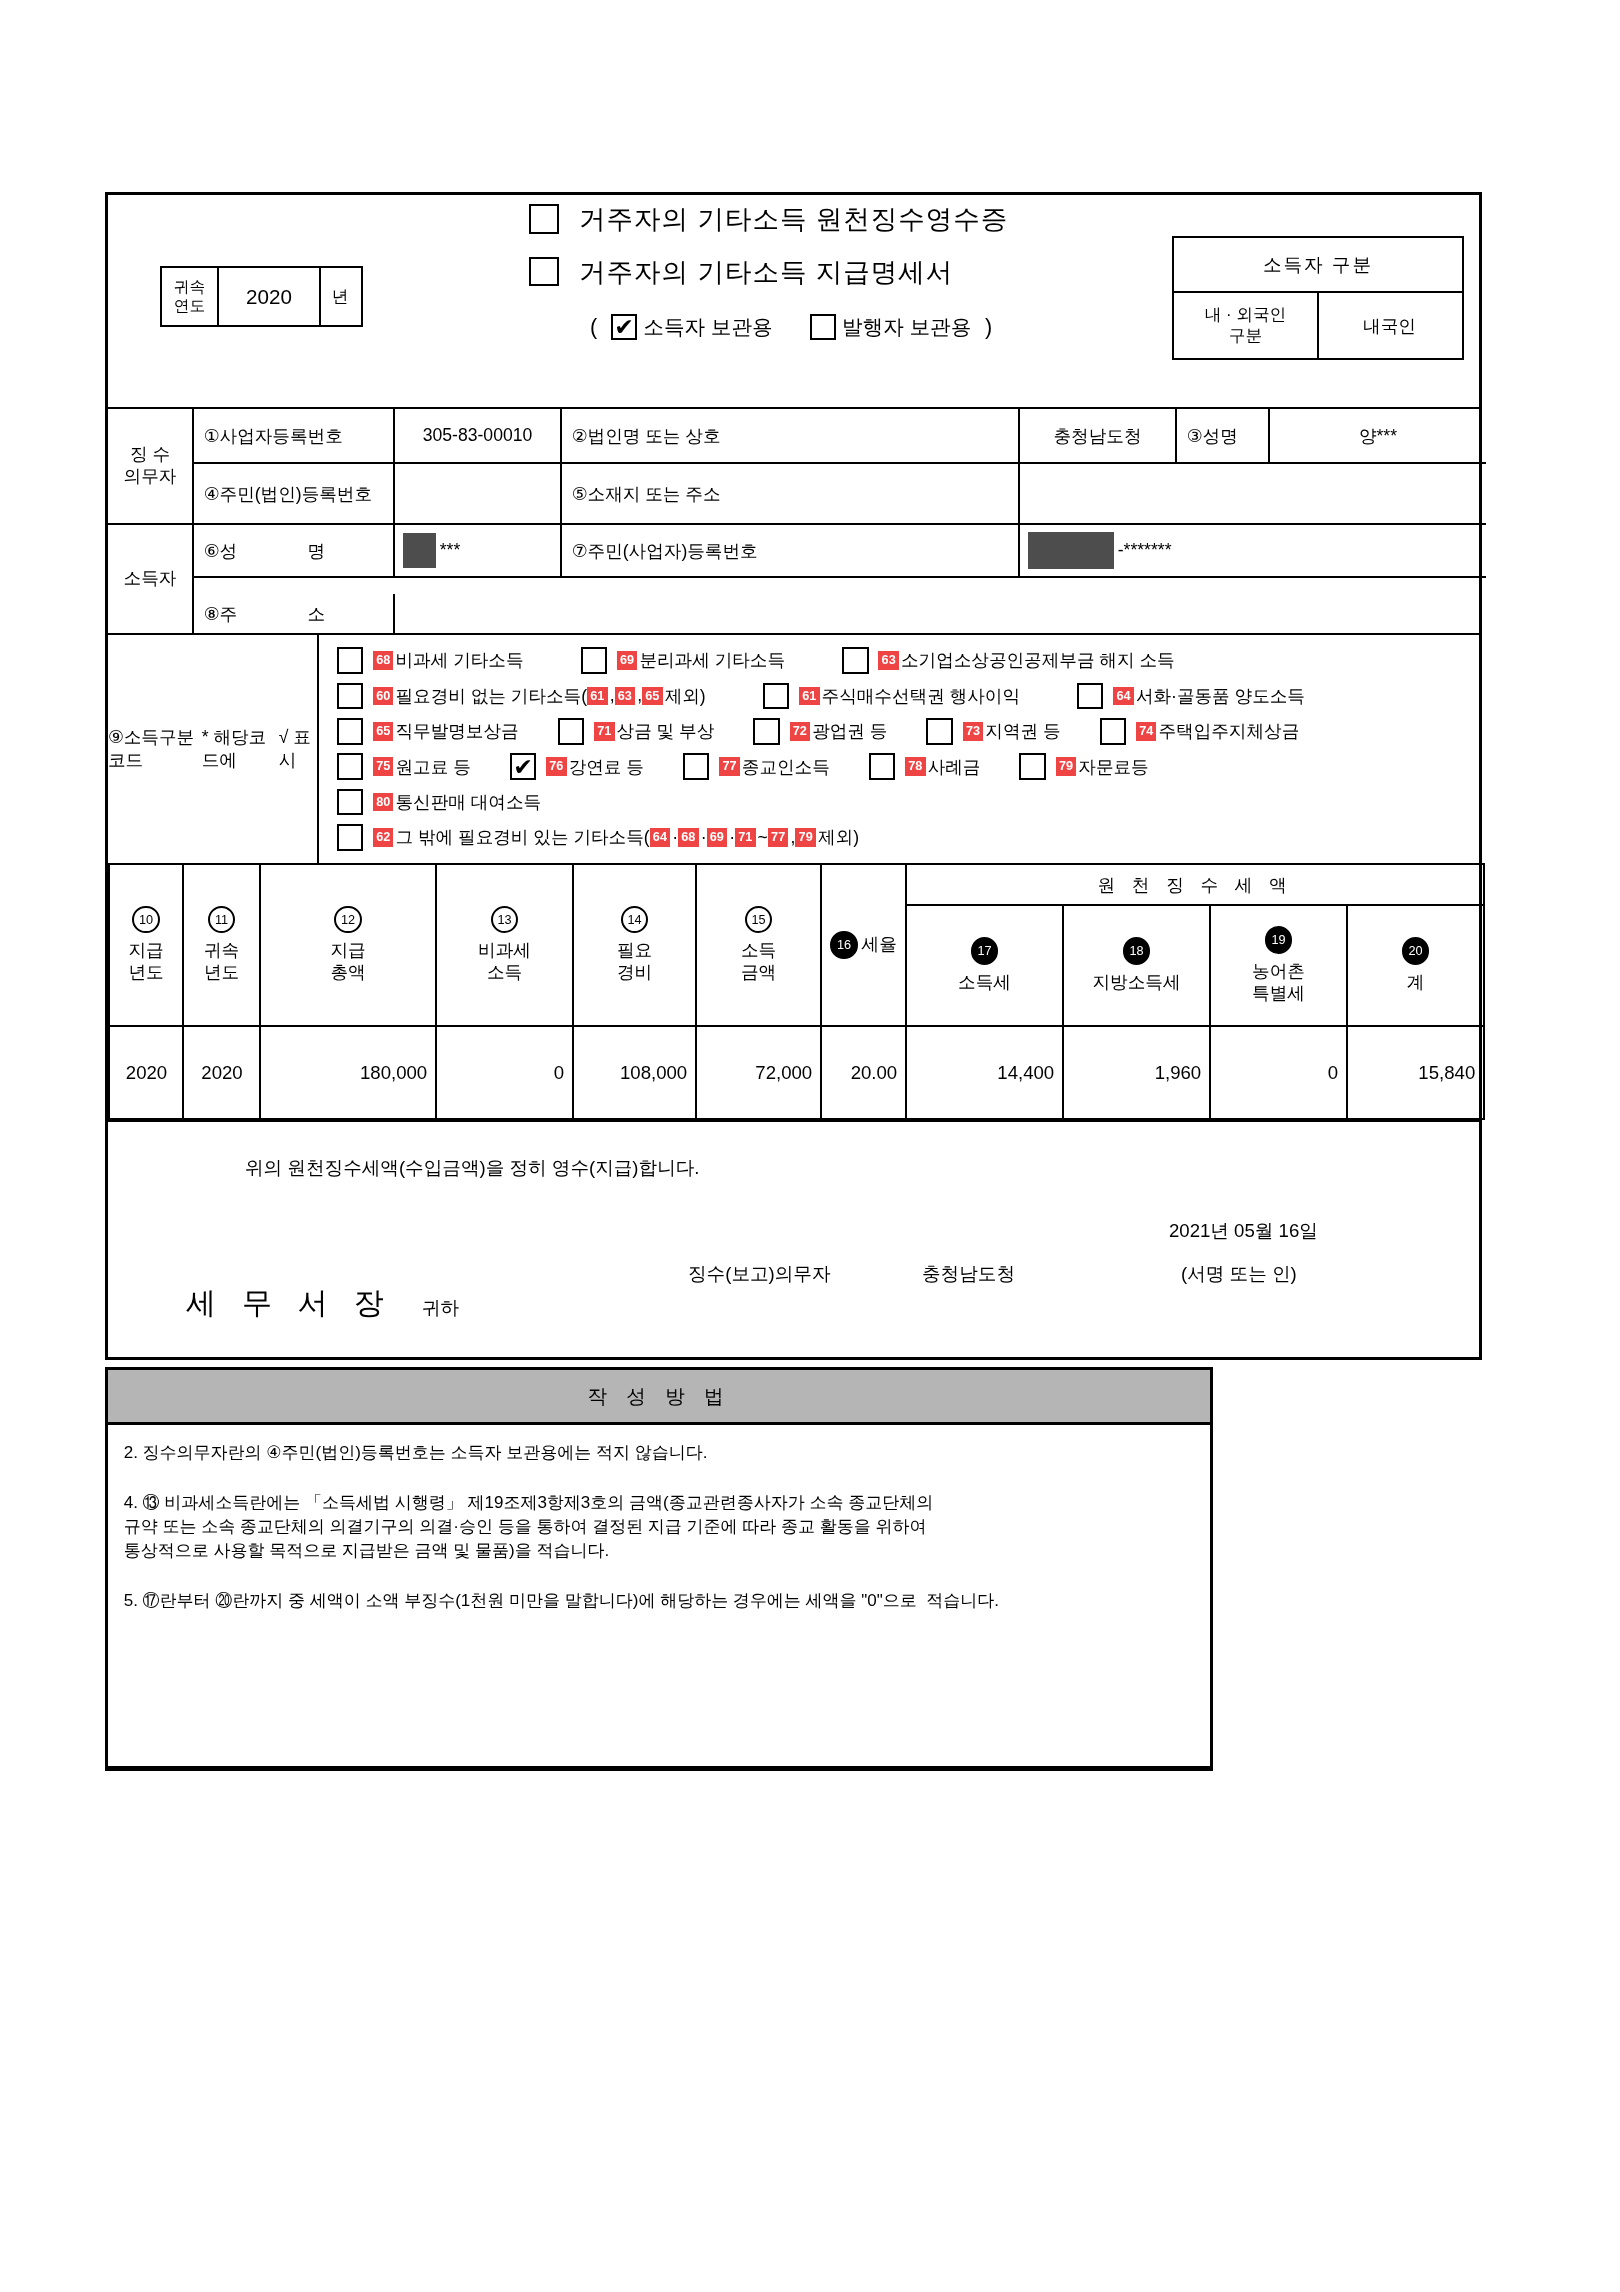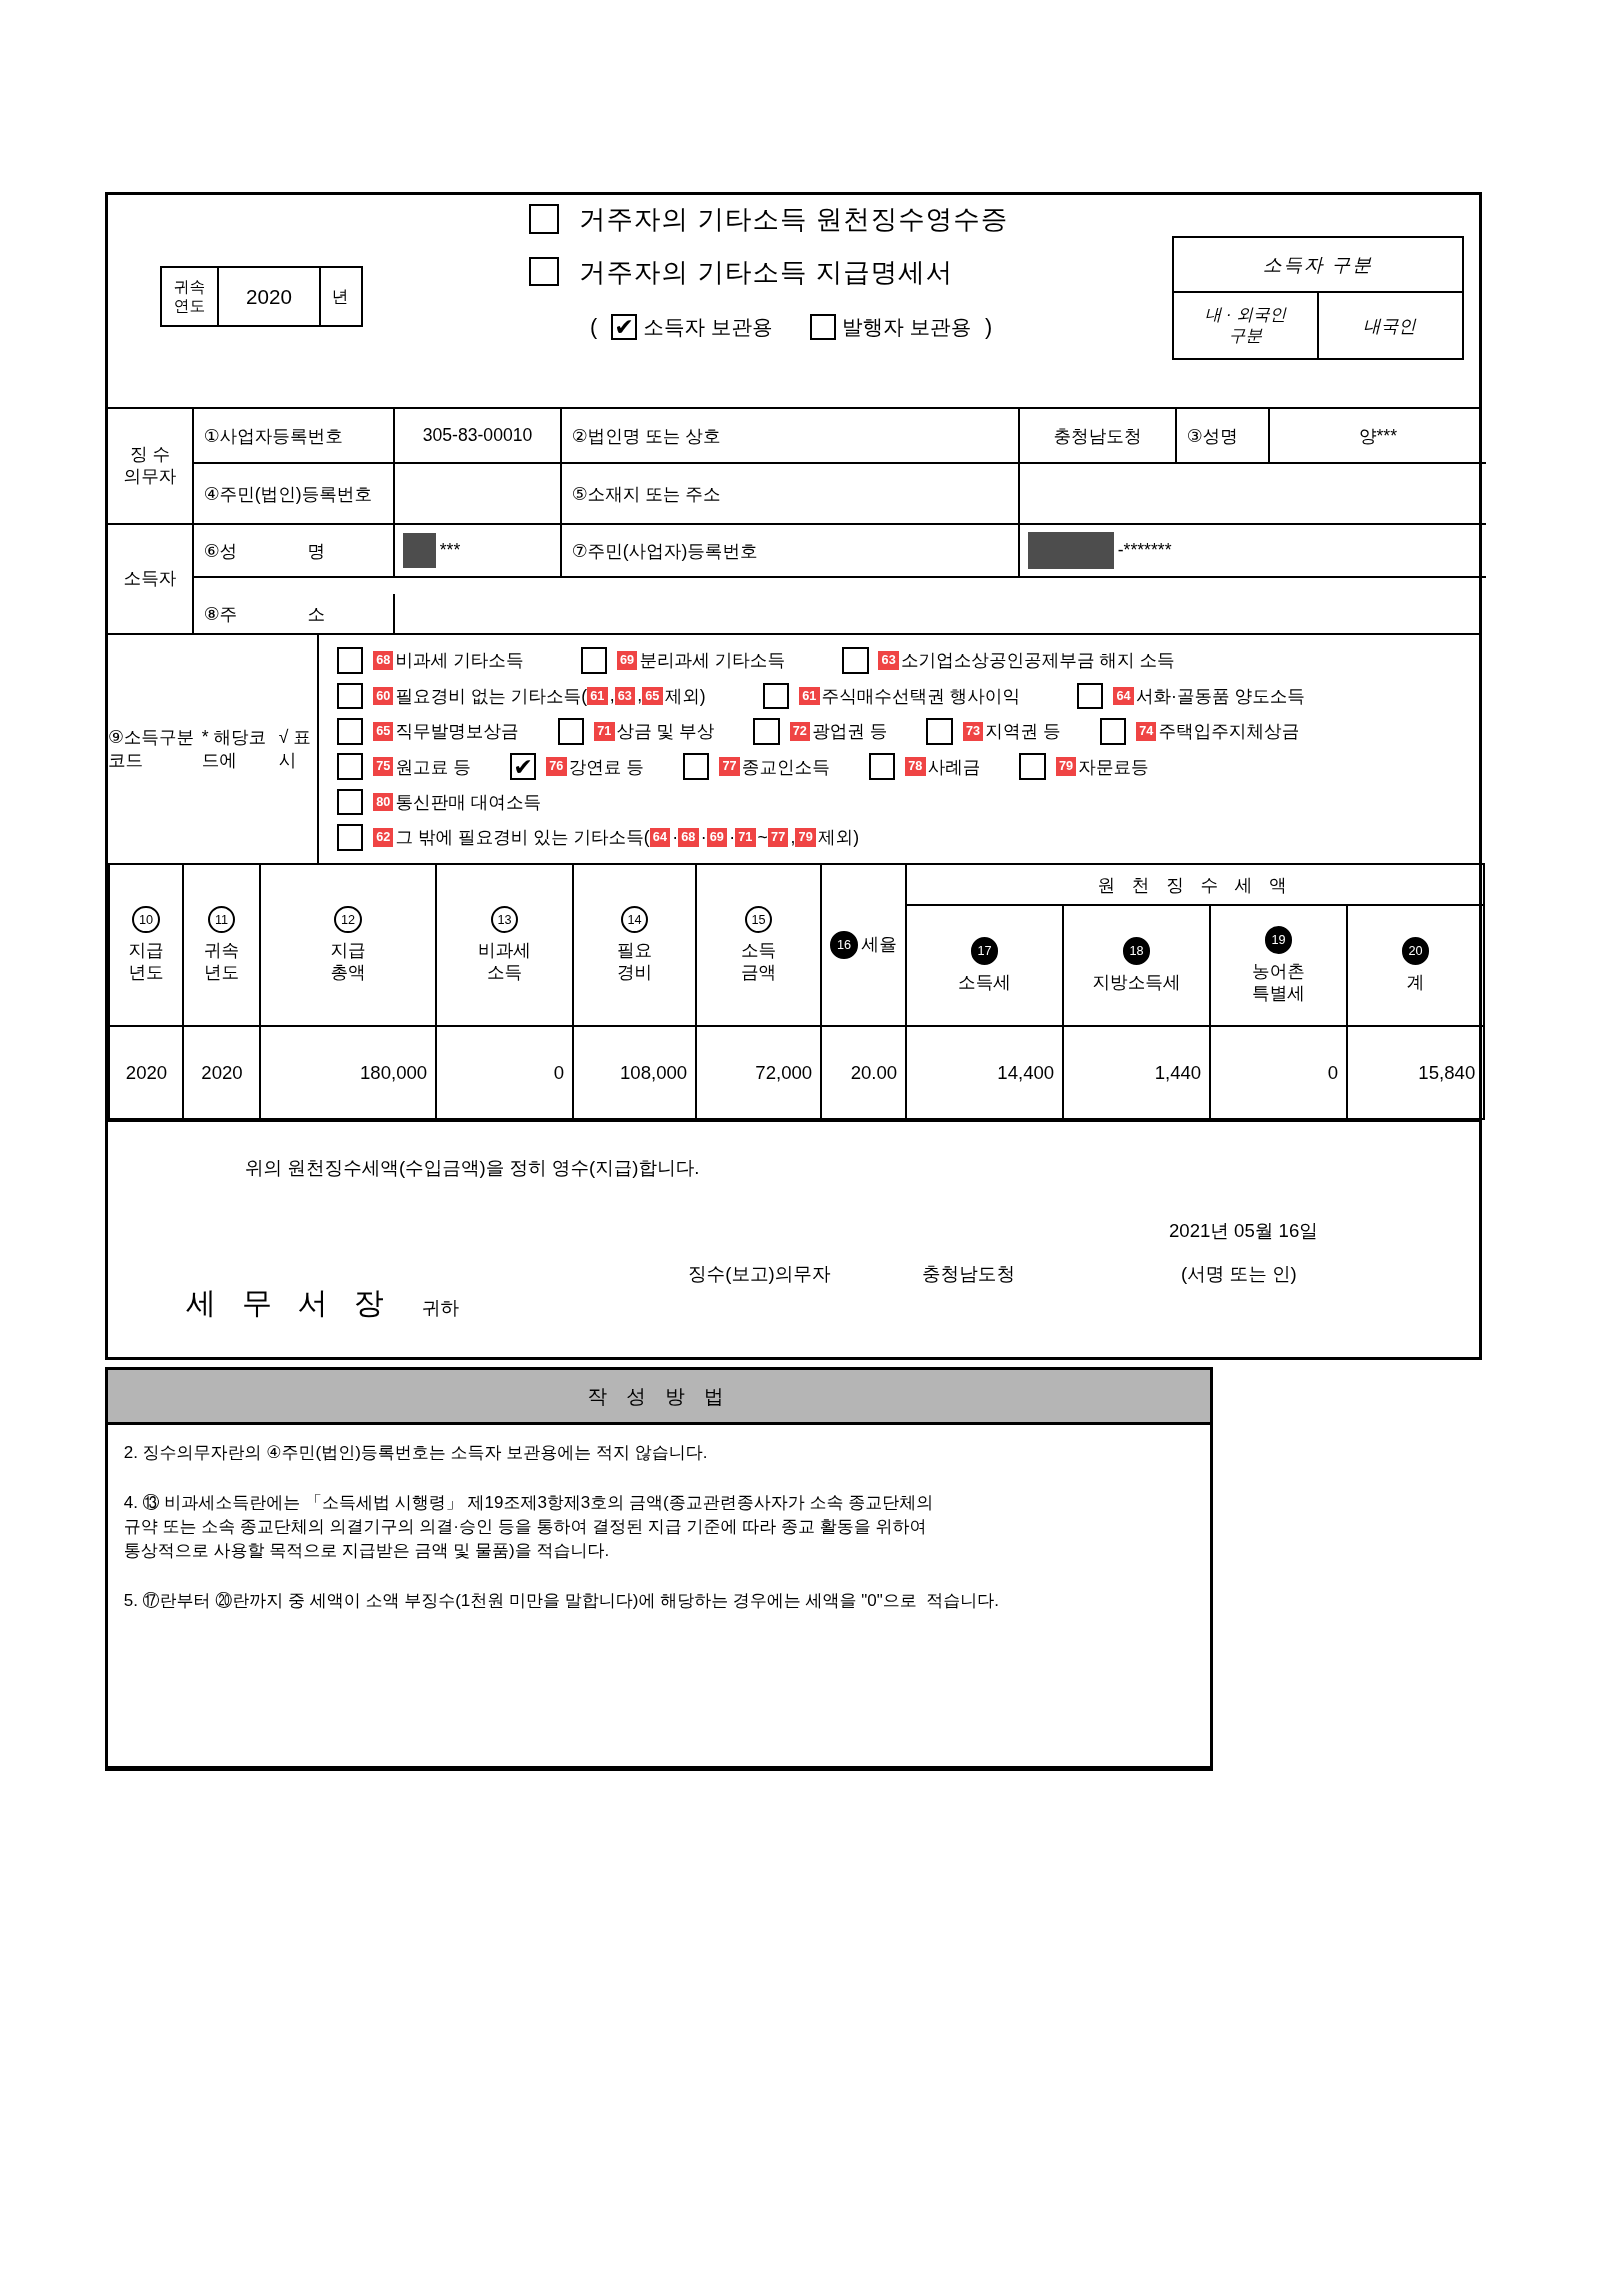--- a/index.html
+++ b/index.html
@@ -23,21 +23,21 @@
   .title-text{font-size:26.5px;letter-spacing:1px;}
   .copy-row{display:flex;align-items:center;margin-left:61px;margin-top:23.5px;font-size:20.6px;}
   .copy-items{display:flex;align-items:center;gap:37px;margin:0 13.7px;}
   .copy-item{display:flex;align-items:center;gap:5.9px;}
   .copy-label{font-size:20.6px;}
   .paren{font-size:21.6px;}
   .cbx{width:23.5px;height:23.5px;border:2.9px solid #000;box-sizing:content-box;display:inline-flex;
     align-items:center;justify-content:center;font-size:23.5px;font-weight:bold;background:#fff;flex:none;}
   .cbx.big{width:25.5px;height:25.5px;}
   .cbx.md{width:22.5px;height:22.5px;}
-  .earner-class{position:absolute;left:1064px;top:41px;width:292px;border:2.9px solid #000;box-sizing:border-box;font-style:italic;}
+  .earner-class{position:absolute;left:1064px;top:41px;width:292px;border:2.9px solid #000;box-sizing:border-box;}
   .ec-title{height:53px;display:flex;align-items:center;justify-content:center;font-size:18.6px;
     border-bottom:2.9px solid #000;letter-spacing:2px;}
   .ec-row{display:grid;grid-template-columns:145px 141px;height:65px;}
   .ec-label{border-right:2.9px solid #000;display:flex;align-items:center;justify-content:center;
     font-size:16.7px;white-space:pre-line;text-align:center;line-height:1.2;}
   .ec-value{display:flex;align-items:center;justify-content:center;font-size:17.6px;}
 
   
   .party-grid{display:grid;grid-template-columns:86px 201px 167px 458px 157px 93px 216px;
     grid-template-rows:55px 61px 53px 55px;border-top:2.9px solid #000;box-sizing:border-box;flex:none;}
@@ -401,21 +401,21 @@
         <tbody>
           <tr>
             <td class="ctr">2020</td>
             <td class="ctr">2020</td>
             <td>180,000</td>
             <td>0</td>
             <td>108,000</td>
             <td>72,000</td>
             <td>20.00</td>
             <td>14,400</td>
-            <td>1,440</td>
+            <td>1,960</td>
             <td>0</td>
             <td>15,840</td>
           </tr>
         </tbody>
       </table>
 
     <div class="receipt">
       <div class="rc-statement">위의 원천징수세액(수입금액)을 정히 영수(지급)합니다.</div>
       <div class="rc-date">2021년 05월 16일</div>
       <div class="rc-agent-label">징수(보고)의무자</div>

